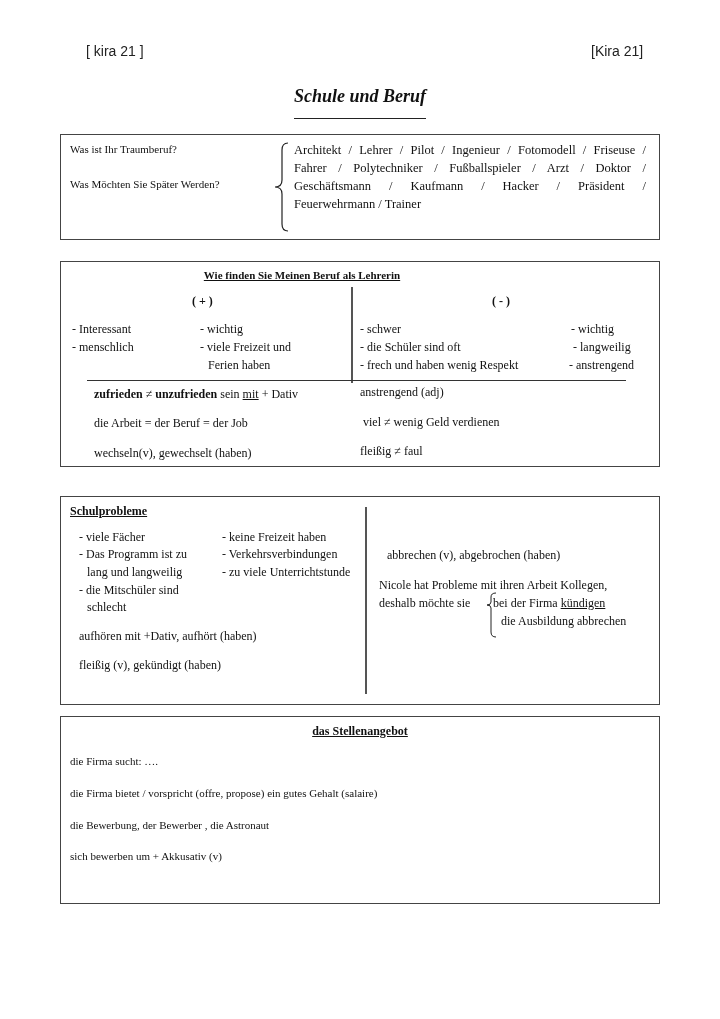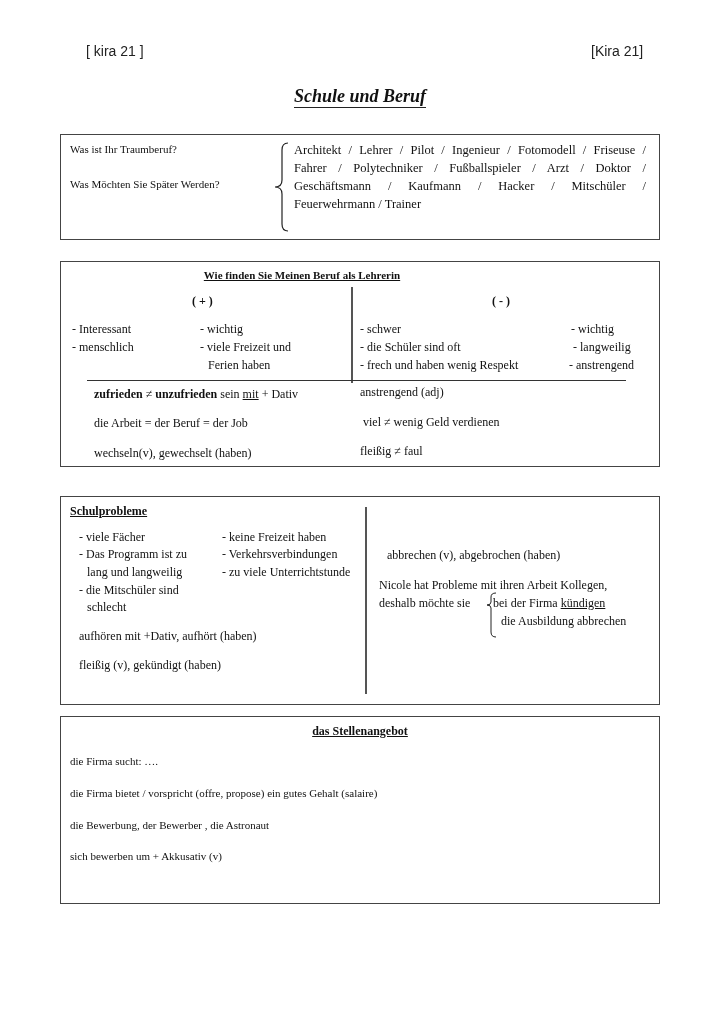--- a/index.html
+++ b/index.html
@@ -6,21 +6,21 @@
     body {
       width: 720px; height: 1019px; position: relative; overflow: hidden;
       font-family: "Liberation Serif", serif; color: #111;
     }
     .abs { position: absolute; }
     .hdr { font-family: "Liberation Sans", sans-serif; font-size: 14px; color: #222; }
     .title {
       left: 0; width: 720px; top: 86px; text-align: center;
       font-size: 18px; font-weight: bold; font-style: italic;
     }
-    .title span { border-bottom: 1.5px solid #222; padding-bottom: 1px; }
+    .title span { border-bottom: 1.5px solid #222; padding-bottom: 12px; }
     .box { border: 1.3px solid #444; box-sizing: border-box; }
     .t13 { font-size: 11px; line-height: 18px; white-space: nowrap; }
     .t12 { font-size: 12px; line-height: 18px; white-space: nowrap; }
     .bu { font-weight: bold; text-decoration: underline; text-align: center; }
     .ul { text-decoration: underline; }
     .vline { background: #555; width: 1.5px; }
     .hline { background: #333; height: 1.2px; }
     .jobs {
       left: 294px; top: 141px; width: 352px; font-size: 12.5px; line-height: 18px;
       text-align: justify; text-align-last: justify;
@@ -39,21 +39,21 @@
 
 <div class="abs box" style="left:60px; top:134px; width:600px; height:106px;"></div>
 <div class="abs t13" style="left:70px; top:140px;">Was ist Ihr Traumberuf?</div>
 <div class="abs t13" style="left:70px; top:175px;">Was Möchten Sie Später Werden?</div>
 <svg class="abs" style="left:272px; top:142px;" width="18" height="90">
   <path d="M16 1 Q10 1 10 8 L10 38 Q10 45 3 45 Q10 45 10 52 L10 82 Q10 89 16 89" fill="none" stroke="#222" stroke-width="1.2"></path>
 </svg>
 <div class="abs jobs">
   <div>Architekt / Lehrer / Pilot / Ingenieur / Fotomodell / Friseuse /</div>
   <div>Fahrer / Polytechniker / Fußballspieler / Arzt / Doktor /</div>
-  <div>Geschäftsmann / Kaufmann / Hacker / Mitschüler /</div>
+  <div>Geschäftsmann / Kaufmann / Hacker / Präsident /</div>
   <div class="last">Feuerwehrmann / Trainer</div>
 </div>
 
 <div class="abs box" style="left:60px; top:261px; width:600px; height:206px;"></div>
 <div class="abs t13 bu" style="left:0; width:604px; top:266px; text-align:center;">Wie finden Sie Meinen Beruf als Lehrerin</div>
 <div class="abs t12" style="left:192px; top:292px; font-weight:bold;">( + )</div>
 <div class="abs t12" style="left:492px; top:292px; font-weight:bold;">( - )</div>
 <div class="abs vline" style="left:351px; top:287px; height:96px;"></div>
 
 <div class="abs t12" style="left:72px; top:320px;">- Interessant</div>

